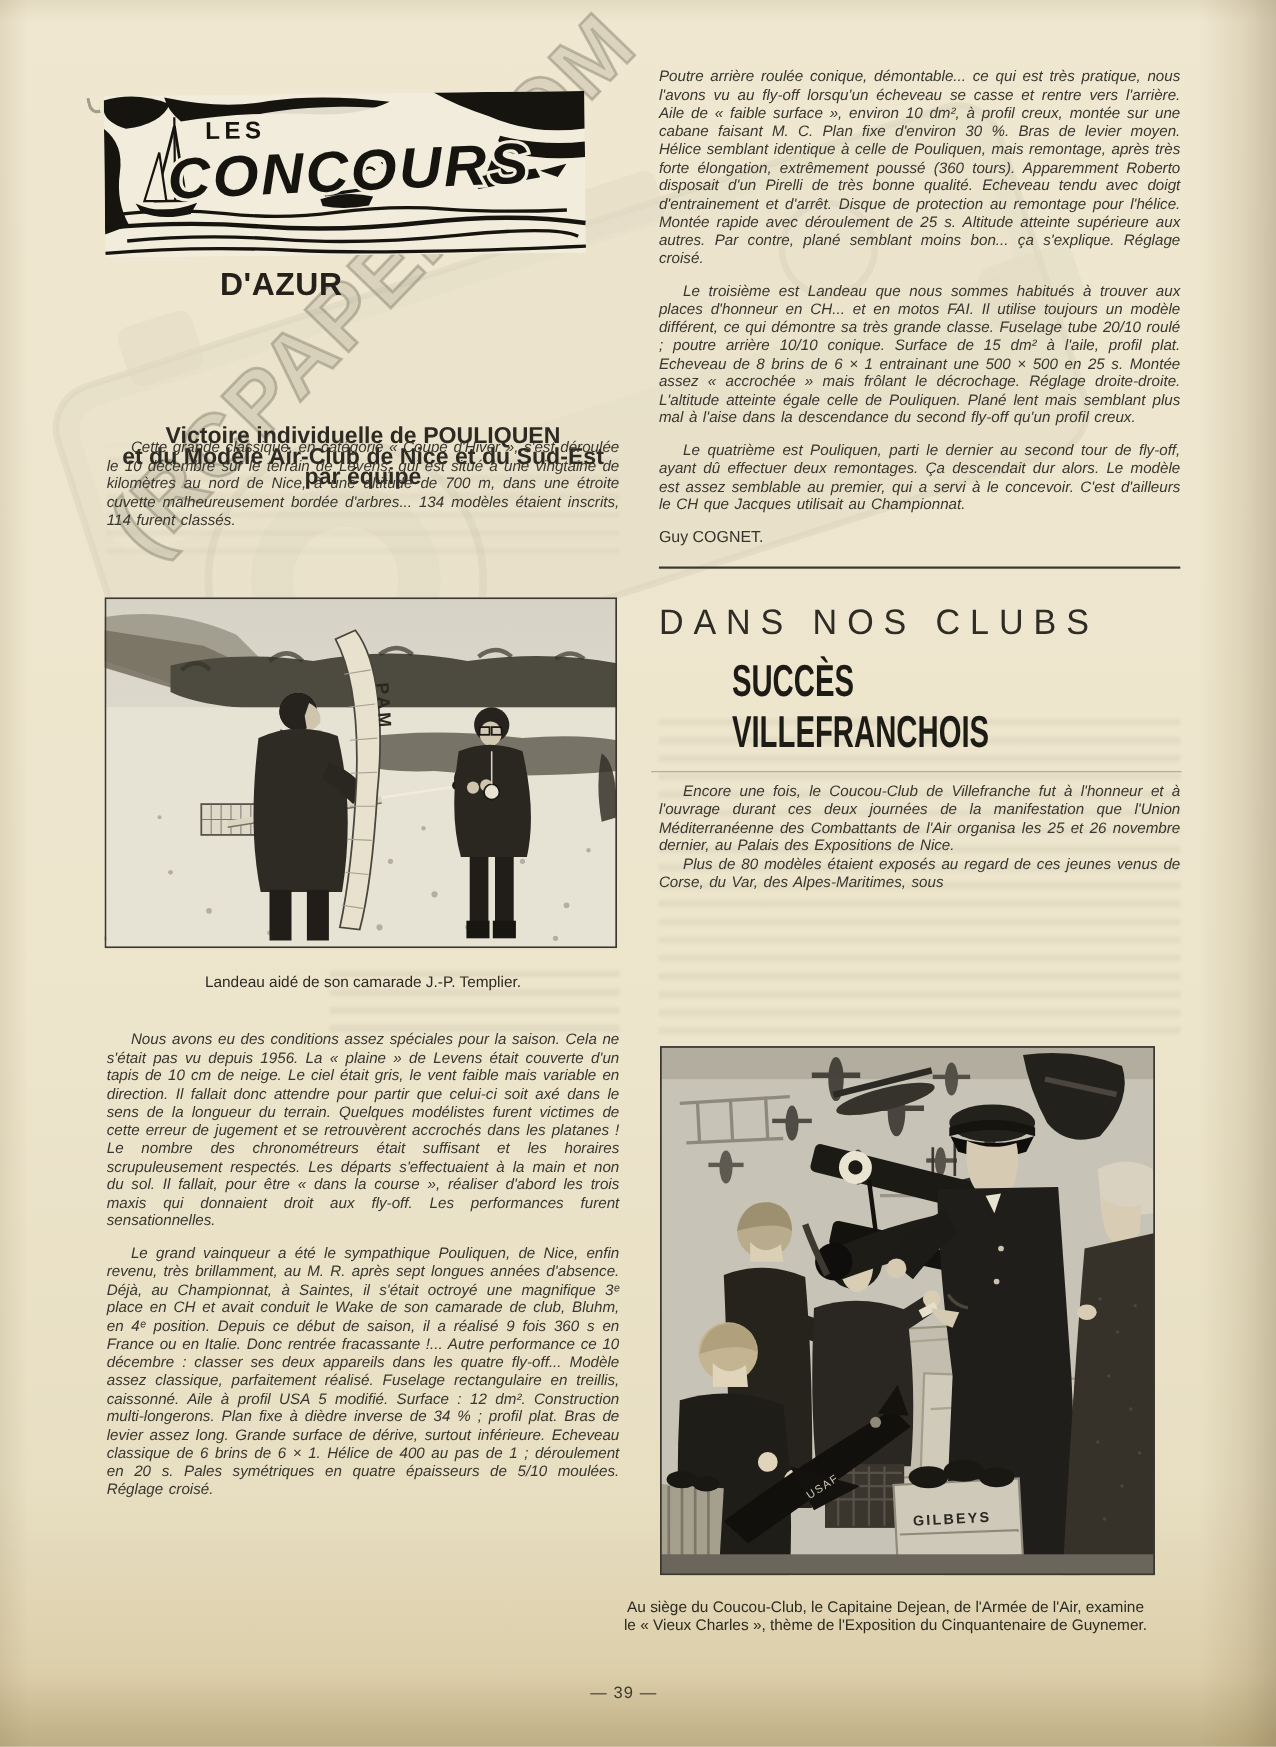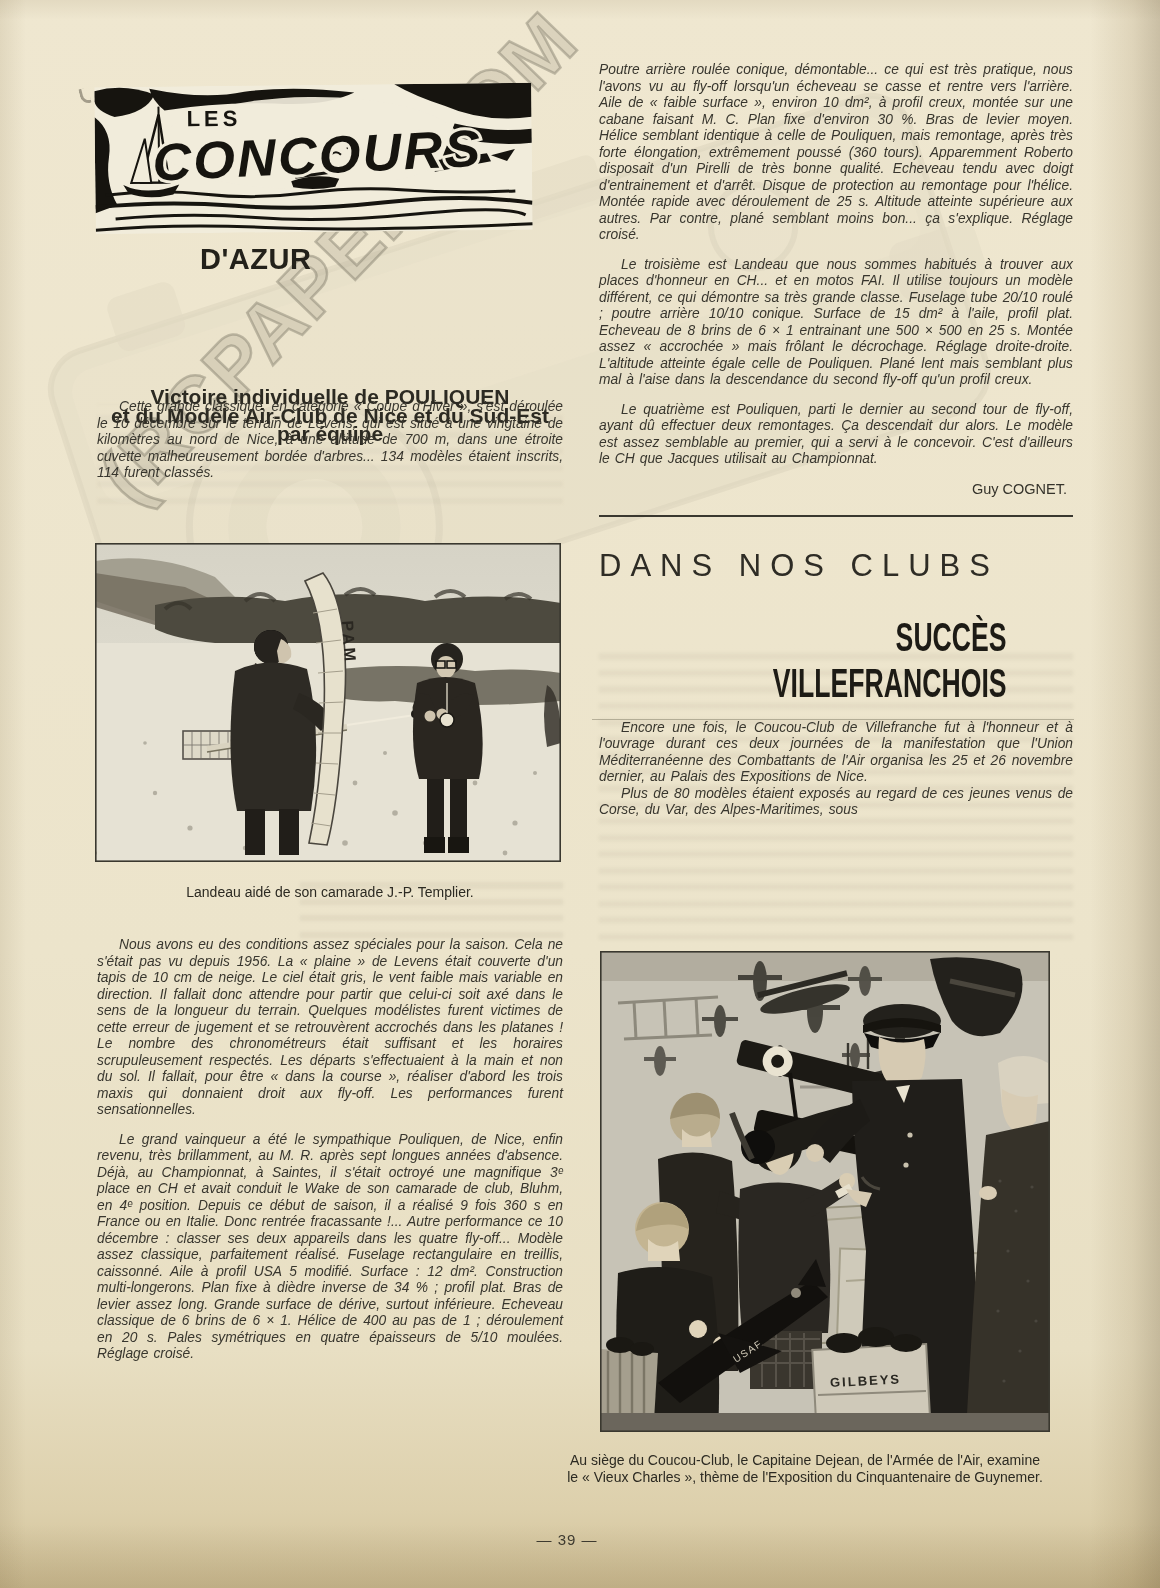--- a/index.html
+++ b/index.html
@@ -32,27 +32,27 @@
   
   .bodypara{font-size:13.8px;line-height:16.5px;text-align:justify;text-indent:22px;word-spacing:1.2px;color:#38362e;margin:0 0 13px 0;font-style:italic;}
   .bodypara.noindent{text-indent:0;}
   .col-left-flow{left:97px;width:466px;}
   .col-right-flow{left:599px;top:62px;width:474px;}
   .main-title{left:200px;top:241px;width:420px;font-size:29px;line-height:37px;font-weight:bold;letter-spacing:0.5px;word-spacing:13px;color:#23211a;}
   .subtitle{left:92px;top:348px;width:476px;text-align:center;font-weight:bold;font-size:21px;line-height:18.5px;color:#2c2a22;margin-top:40px;}
   .photo-caption{font-weight:normal;font-size:14px;line-height:17px;text-align:center;color:#2c2a22;}
   .cap1{left:97px;top:884px;width:466px;}
   .cap2{left:565px;top:1452px;width:480px;}
-  .signature{text-align:right;font-size:14.5px;padding-right:6px;margin:4px 0 0 0;color:#35332b;}
+  .signature{font-size:14.5px;padding-right:6px;margin:4px 0 0 0;color:#35332b;}
   .rule{border:0;border-top:2px solid #3a382f;margin:18px 0 0 0;width:100%;}
   .thin-rule{border:0;border-top:1px solid rgba(95,90,72,0.38);margin:16px 0 0 -7px;width:482px;}
   .section-title{font-size:31px;letter-spacing:9px;font-weight:400;color:#2e2c25;margin:30px 0 0 0;transform:scaleY(1.04);transform-origin:left top;}
-  .a2-title{text-align:right;margin-top:36px;}
+  .a2-title{text-align:left;margin-top:18px;}
   .a2-title .cond{display:inline-block;font-size:37px;font-weight:bold;letter-spacing:0;transform:scaleX(0.72) scaleY(1.1);transform-origin:center;color:#1d1b15;}
-  .clubs-paras{}
+  .clubs-paras{margin-top:10px;}
   .page-number{left:487px;top:1531px;width:160px;text-align:center;font-size:15px;letter-spacing:1px;color:#3a382f;}
   .photo1{left:95px;top:543px;width:466px;height:319px;}
   .photo2{left:600px;top:951px;width:450px;height:481px;}
   .banner{left:95px;top:85px;width:437px;height:147px;transform:rotate(-0.6deg);}
   svg{display:block;}
 </style>
 </head>
 <body>
 
 <div class="page">

